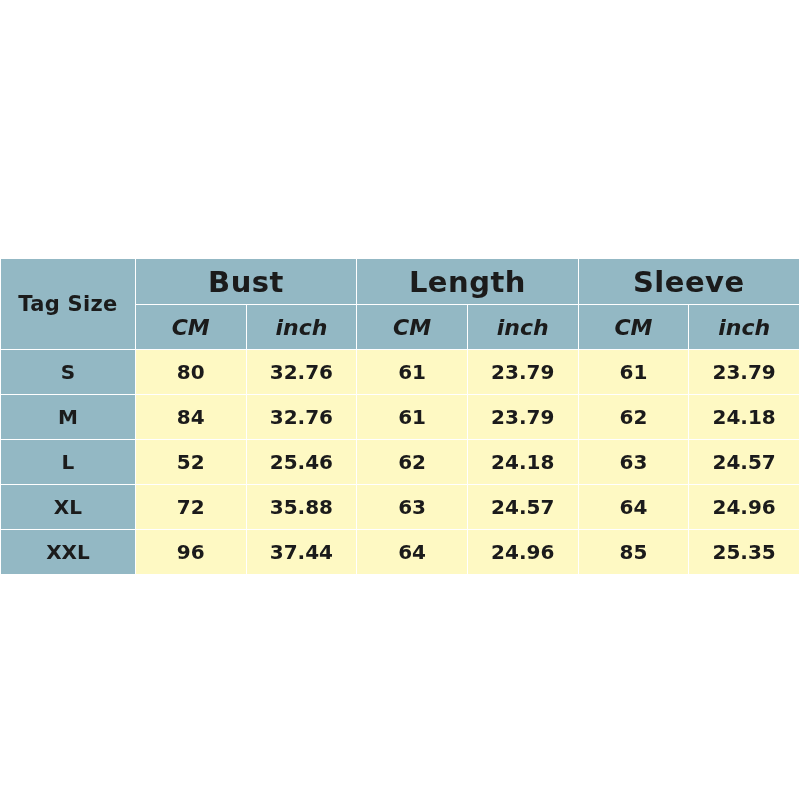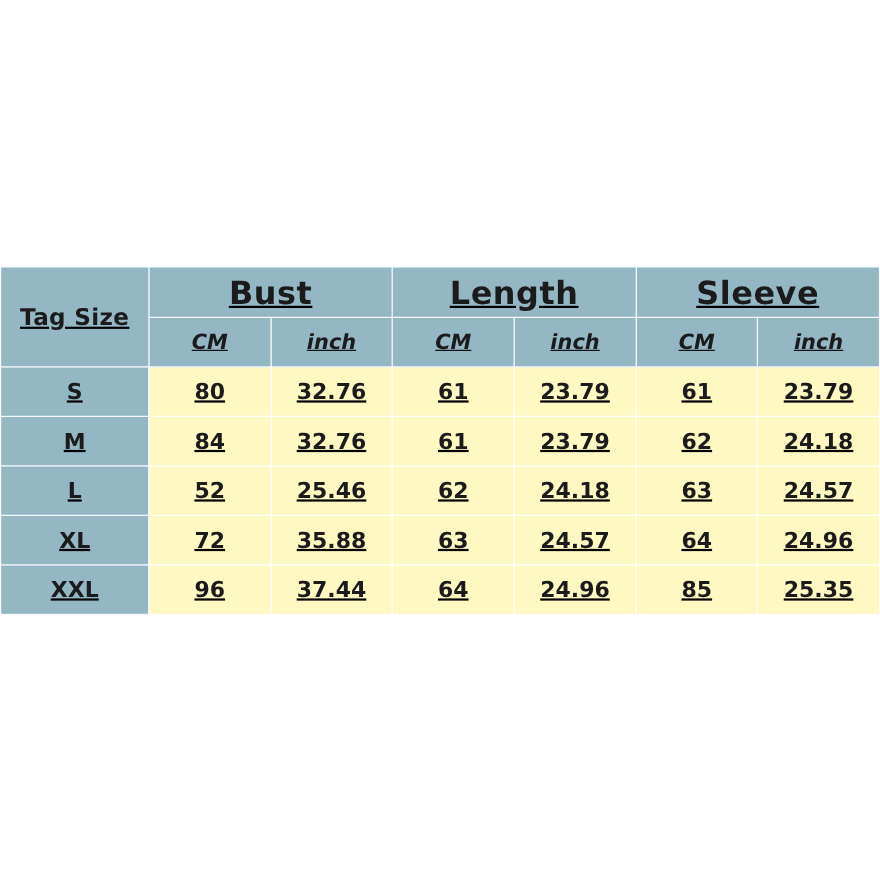--- a/index.html
+++ b/index.html
@@ -13,23 +13,22 @@
   #root {
     position: relative;
     width: 800px;
     height: 800px;
     background: #ffffff;
     overflow: hidden;
   }
   #table-wrap {
     position: absolute;
     left: 0;
-    top: 242px;
+    top: 258px;
     width: 655px;
-    text-decoration: underline;
   }
   table.size-chart {
     border-collapse: collapse;
     width: 800px;
     table-layout: fixed;
   }
   table.size-chart th,
   table.size-chart td {
     border: 1px solid #ffffff;
     text-align: center;
@@ -42,21 +41,21 @@
   .hdr {
     background: #93b8c4;
   }
   .hdr-group {
     height: 45px;
     font-size: 29px;
     letter-spacing: 0.5px;
   }
   .hdr-unit {
     height: 44px;
-    font-size: 19px;
+    font-size: 22px;
     font-style: italic;
   }
   .tagsize-cell {
     background: #93b8c4;
     font-size: 21px;
     letter-spacing: 0.3px;
   }
   .size-label {
     background: #93b8c4;
     font-size: 20px;

